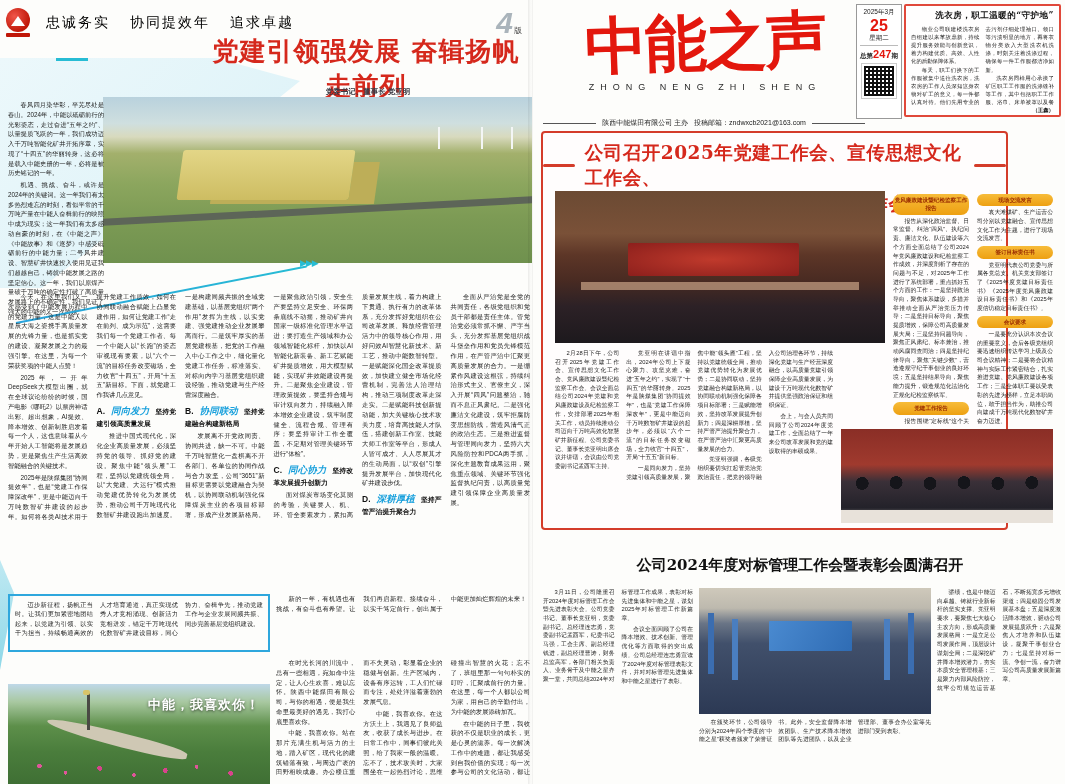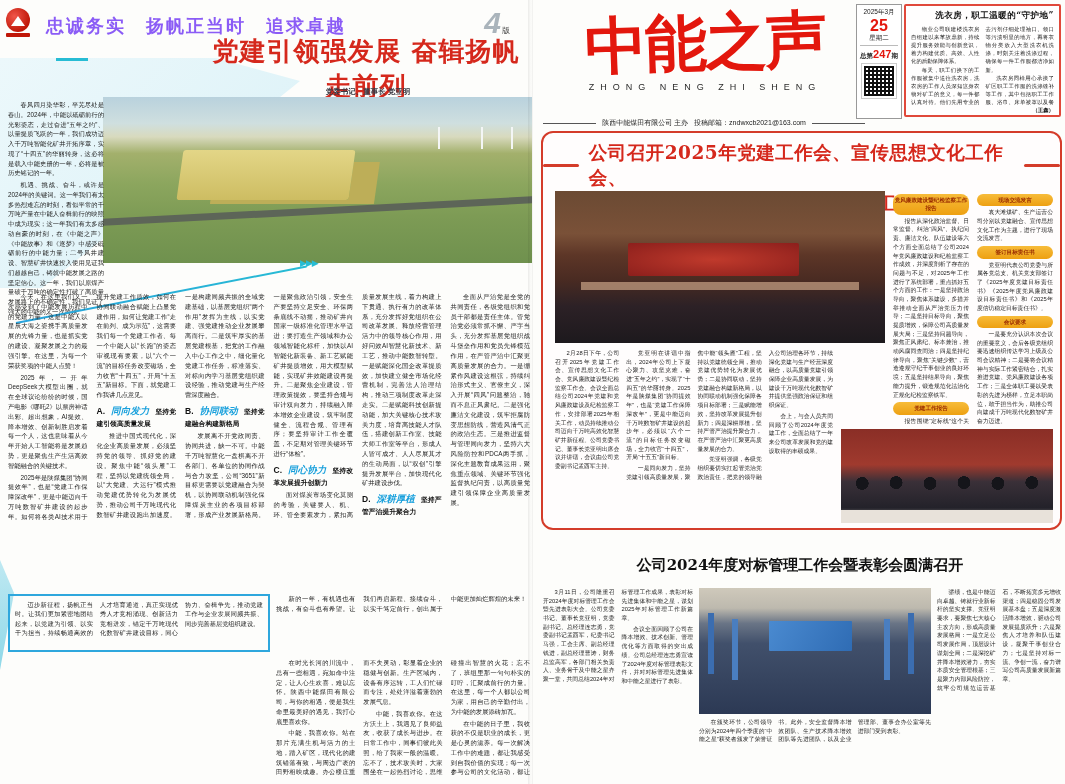--- a/index.html
+++ b/index.html
@@ -11,22 +11,22 @@
     background:linear-gradient(90deg,rgba(0,0,0,.07),rgba(255,255,255,0) 45%,rgba(0,0,0,.12));}
 
   
   .lp-header{position:absolute;left:6px;top:6px;width:520px;height:34px;}
   .logo{position:absolute;left:0;top:2px;width:24px;height:24px;border-radius:50%;
     background:radial-gradient(circle at 35% 35%,#f0564a,#c01708 70%);}
   .logo .peak{position:absolute;left:5px;top:8px;width:0;height:0;
     border-left:7px solid transparent;border-right:7px solid transparent;border-bottom:10px solid #fff;}
   .logo-sub{position:absolute;left:0;top:27px;width:24px;height:4px;background:#c01708;border-radius:1px;}
   .slogans{position:absolute;left:40px;top:8px;display:flex;gap:20px;
-    color:#8b5cf6;font-weight:bold;font-size:18px;letter-spacing:2px;}
-  .pageno{position:absolute;right:16px;top:0;}
+    color:#000000;font-weight:normal;font-size:14px;letter-spacing:2px;}
+  .pageno{position:absolute;right:4px;top:0;}
   .pageno .num{font-size:30px;font-weight:bold;font-style:italic;color:#aab4bb;}
   .pageno .unit{font-size:8px;color:#444;margin-left:1px;}
 
   .deco-tri{position:absolute;left:0;top:58px;width:300px;height:230px;
     background:linear-gradient(135deg,#ecf8fb,#d9f1f7);
     clip-path:polygon(0 0,72% 0,100% 10%,14% 100%,0 100%);}
   .deco-tri2{position:absolute;left:0;top:560px;width:14px;height:110px;
     background:linear-gradient(#bfe9f2,#8fd8e8);clip-path:polygon(0 0,100% 30%,0 100%);}
   .teal-dash{position:absolute;left:56px;top:58px;width:32px;height:3px;background:#27bcd4;}
 
@@ -113,22 +113,22 @@
      repeating-linear-gradient(90deg,#111 0 2px,#fff 2px 4px);}
 
   .notice{position:absolute;left:371px;top:4px;width:157px;height:113px;border:2px solid #e0483a;
     border-radius:2px;padding:4px 5px;box-sizing:border-box;background:#fffefe;overflow:hidden;}
   .notice h3{margin:0 0 3px;text-align:right;font-family:"DejaVu Serif",serif;
     font-size:8.5px;color:#111;letter-spacing:.5px;}
   .notice .cols{columns:2;column-gap:6px;font-size:5.4px;line-height:1.5;text-align:justify;height:82px;overflow:hidden;}
   .notice .cols p{margin:0;text-indent:2em;}
   .notice .author{text-align:right;font-size:5.4px;font-weight:bold;}
 
-  .mainframe{position:absolute;left:8px;top:131px;width:521px;height:399px;
-    border:2px solid #d43c2a;border-radius:12px;box-sizing:border-box;background:#fffdfd;}
+  .mainframe{position:absolute;left:8px;top:131px;width:467px;height:399px;
+    border:2px solid #d43c2a;border-radius:4px;box-sizing:border-box;background:#fffdfd;}
   .mf-h{display:flex;align-items:center;justify-content:center;gap:10px;margin-top:7px;}
   .mf-h .bar{width:38px;height:3px;background:#d43c2a;border-radius:2px;}
   .mf-h h2{margin:0;font-family:"DejaVu Serif",serif;font-size:18.5px;color:#d5281c;letter-spacing:.5px;}
   .mf-h2{text-align:center;margin-top:1px;}
   .mf-h2 h2{margin:0;font-family:"DejaVu Serif",serif;font-size:18.5px;color:#d5281c;letter-spacing:.5px;}
 
   .meeting{left:12px;top:58px;width:330px;height:152px;
     background:linear-gradient(180deg,#6b4a33 0%,#7a5138 28%,#5d3627 42%,#4a2b22 58%,#2c2126 76%,#1d191d 100%);}
   .meeting .screen{position:absolute;left:22%;top:34%;width:52%;height:22%;
     background:radial-gradient(ellipse at center,#c03a2c,#8c1f1c);border-radius:2px;}
@@ -182,21 +182,21 @@
 
   <section class="page left">
 
     <div class="lp-header">
       <div class="logo">
           <span class="peak"></span>
         </div>
       <div class="logo-sub"></div>
       <div class="slogans">
         <span>忠诚务实</span>
-        <span>扬帆正当时</span>
+        <span>协同提效年</span>
         <span>追求卓越</span>
       </div>
       <div class="pageno">
         <span class="num">4</span><span class="unit">版</span>
       </div>
     </div>
 
     <div class="deco-tri"></div>
     <div class="deco-tri2"></div>
     <div class="teal-dash"></div>
@@ -246,20 +246,27 @@
       <p>全面从严治党是全党的共同责任，各级党组织和党员干部都是责任主体。管党治党必须常抓不懈、严字当头，充分发挥基层党组织战斗堡垒作用和党员先锋模范作用，在严管严治中汇聚更高质量发展的合力。一是绷紧作风建设这根弦，持续纠治形式主义、官僚主义，深入开展“四风”问题整治，驰而不息正风肃纪。二是强化廉洁文化建设，筑牢拒腐防变思想防线，营造风清气正的政治生态。三是推进监督与管理同向发力，坚持六大风险防控和PDCA两手抓，深化主题教育成果运用，聚焦重点领域、关键环节强化监督执纪问责，以高质量党建引领保障企业高质量发展。</p>
     </div>
 
     <div class="bluebox">
       <p>迈步新征程，扬帆正当时。让我们更加紧密地团结起来，以党建为引领、以实干为担当，持续畅通高效的人才培育通道，真正实现优秀人才竞相涌现、创新活力竞相迸发，锚定千万吨现代化数智矿井建设目标，同心协力、奋楫争先，推动党建工作与企业发展同频共振、同步完善基层党组织建设。</p>
     </div>
     <div class="lp-closing">
       <p>新的一年，有机遇也有挑战，有奋斗也有希望。让我们再启新程、接续奋斗，以实干笃定前行，创出属于中能更加灿烂辉煌的未来！</p>
     </div>
 
+    <div class="photo garden">
+      <div class="path"></div>
+      <div class="lamp"></div>
+      <div class="lamphead"></div>
+      <div class="flowers"></div>
+      <div class="overlay">中能，我喜欢你！</div>
+    </div>
 
     <div class="essay">
       <p>在时光长河的川流中，总有一些相遇，宛如命中注定，让人心生欢喜，难以忘怀。陕西中能煤田有限公司，与你的相遇，便是我生命里最美好的遇见，我打心底里喜欢你。</p>
       <p>中能，我喜欢你。站在那片充满生机与活力的土地，踏入矿区，现代化的建筑错落有致，与周边广袤的田野相映成趣。办公楼庄重而不失灵动，彰显着企业的稳健与创新。生产区域内，设备有序运转，工人们忙碌而专注，处处洋溢着蓬勃的发展气息。</p>
       <p>中能，我喜欢你。在这方沃土上，我遇见了良师益友，收获了成长与进步。在日常工作中，同事们彼此关照，给了我家一般的温暖。忘不了，技术攻关时，大家围坐在一起热烈讨论，思维碰撞出智慧的火花；忘不了，班组里那一句句朴实的叮咛，汇聚成前行的力量。在这里，每一个人都以公司为家，用自己的辛勤付出，为中能的发展添砖加瓦。</p>
       <p>在中能的日子里，我收获的不仅是职业的成长，更是心灵的滋养。每一次解决工作中的难题，都让我感受到自我价值的实现；每一次参与公司的文化活动，都让我深切融入这个温暖的大家庭。这里的一草一木、一砖一瓦，都承载着我的回忆与情感。</p>
 
     </div>
   </section>
 

